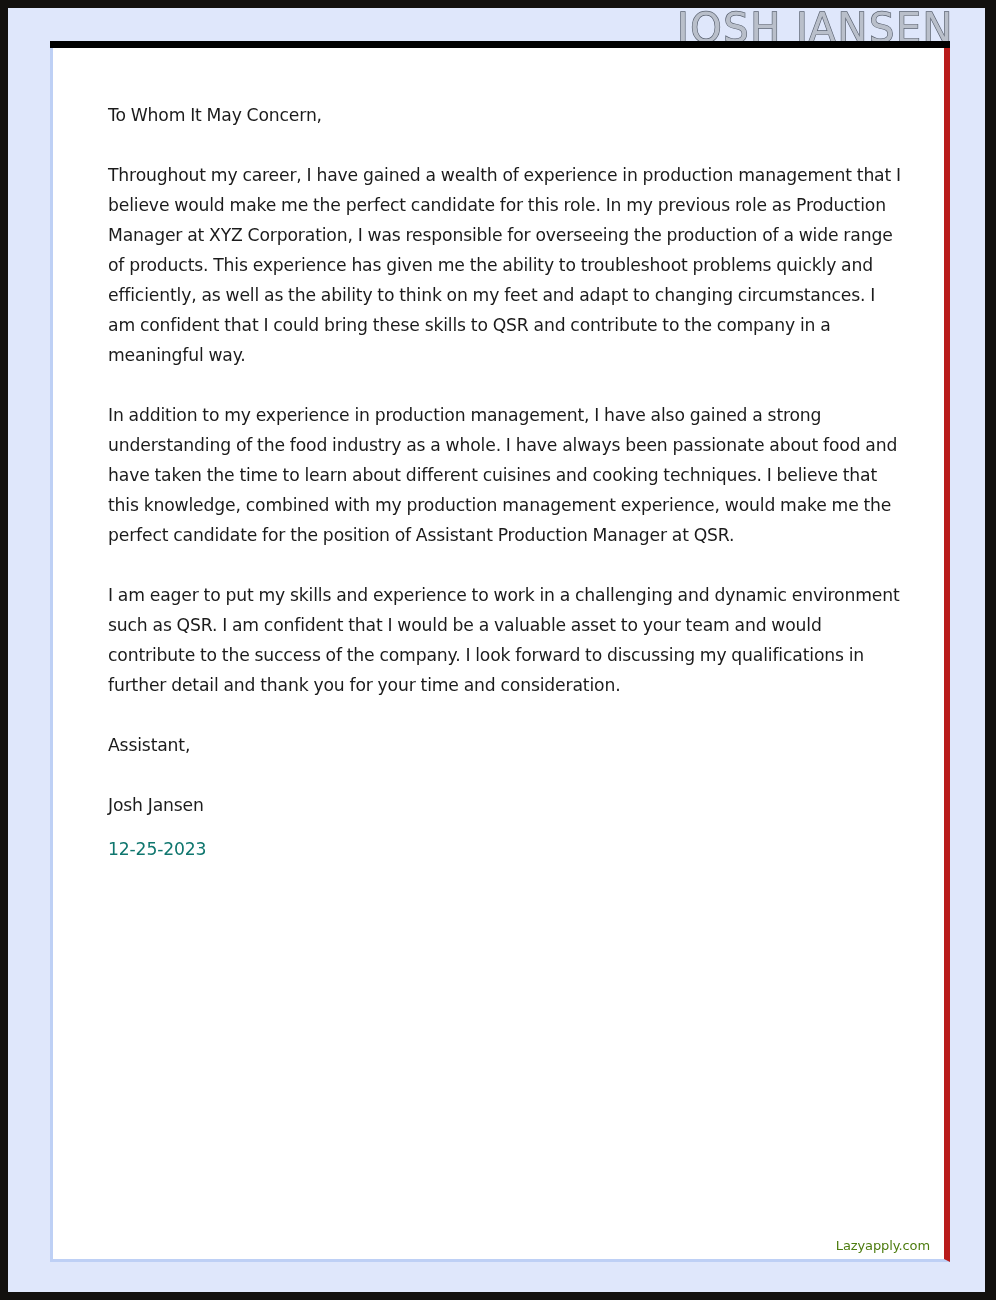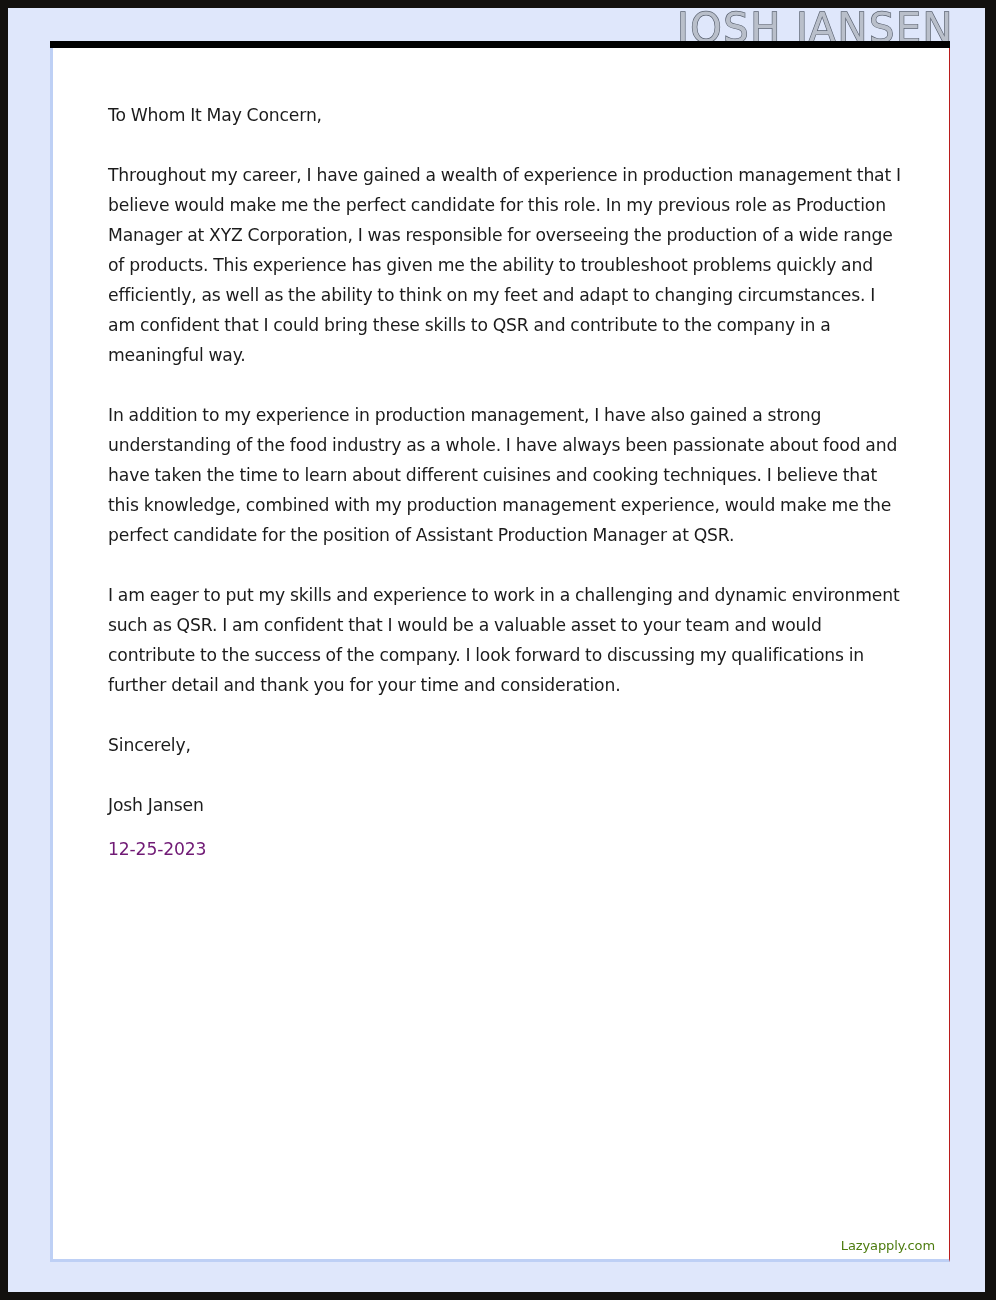--- a/index.html
+++ b/index.html
@@ -60,21 +60,21 @@
 
   
   #card {
     position: absolute;
     left: 42px;
     top: 40px;
     width: 900px;
     height: 1214px;
     background: #ffffff;
     border-left: 3px solid #bed0f5;
-    border-right: 1px solid #b91c1c;
+    border-right: 6px solid #b91c1c;
     border-bottom: 3px solid #bed0f5;
     box-sizing: border-box;
   }
   #card-topbar {
     position: absolute;
     left: -3px;
     top: -7px;
     width: 900px;
     height: 7px;
     background: #000000;
@@ -96,21 +96,21 @@
     color: #1b1b1b;
     margin: 0 0 30px 0;
     font-family: "DejaVu Sans", "Liberation Sans", sans-serif;
     letter-spacing: -0.15px;
     word-spacing: -0.4px;
   }
   .para.salutation { margin-bottom: 30px; }
   .para.signoff    { margin-bottom: 30px; }
   .para.signer     { margin-bottom: 9px; }
   .para.date {
-    color: #701a75;
+    color: #0f766e;
     margin-bottom: 0;
     margin-top: 14px;
   }
 
   
   #footer-watermark {
     position: absolute;
     right: 14px;
     bottom: 6px;
     font-size: 13px;
@@ -136,21 +136,21 @@
 
         <p class="para salutation">To Whom It May Concern,</p>
 
 
         <p class="para">Throughout my career, I have gained a wealth of experience in production management that I believe would make me the perfect candidate for this role. In my previous role as Production Manager at XYZ Corporation, I was responsible for overseeing the production of a wide range of products. This experience has given me the ability to troubleshoot problems quickly and efficiently, as well as the ability to think on my feet and adapt to changing circumstances. I am confident that I could bring these skills to QSR and contribute to the company in a meaningful way.</p>
 
         <p class="para">In addition to my experience in production management, I have also gained a strong understanding of the food industry as a whole. I have always been passionate about food and have taken the time to learn about different cuisines and cooking techniques. I believe that this knowledge, combined with my production management experience, would make me the perfect candidate for the position of Assistant Production Manager at QSR.</p>
 
         <p class="para">I am eager to put my skills and experience to work in a challenging and dynamic environment such as QSR. I am confident that I would be a valuable asset to your team and would contribute to the success of the company. I look forward to discussing my qualifications in further detail and thank you for your time and consideration.</p>
 
-        <p class="para signoff">Sincerely,</p>
+        <p class="para signoff">Assistant,</p>
 
         <p class="para signer">Josh Jansen</p>
 
         <p class="para date">12-25-2023</p>
 
       </div>
 
       <div id="footer-watermark">Lazyapply.com</div>
     </div>
 

